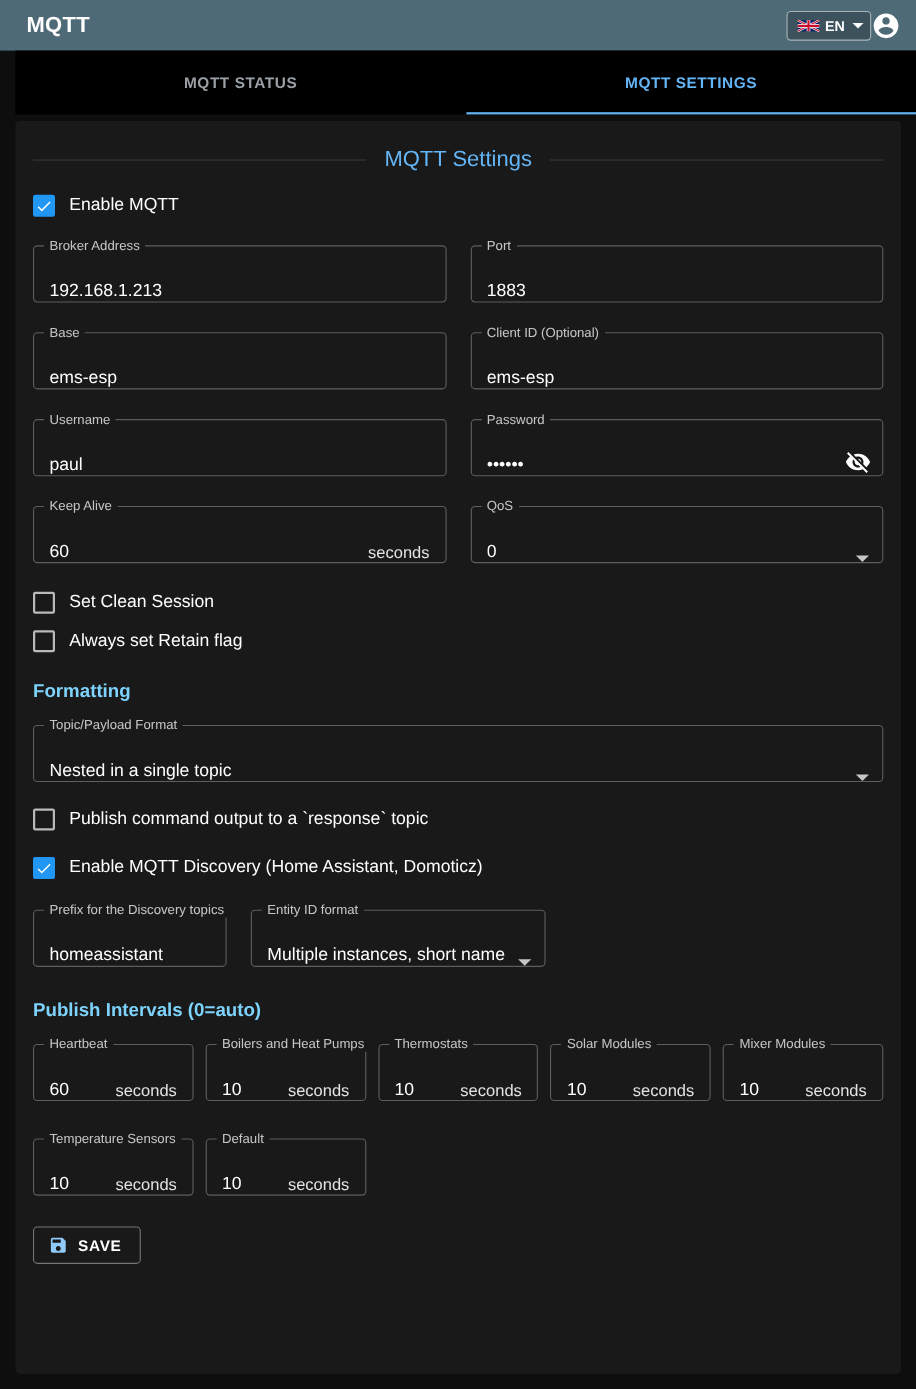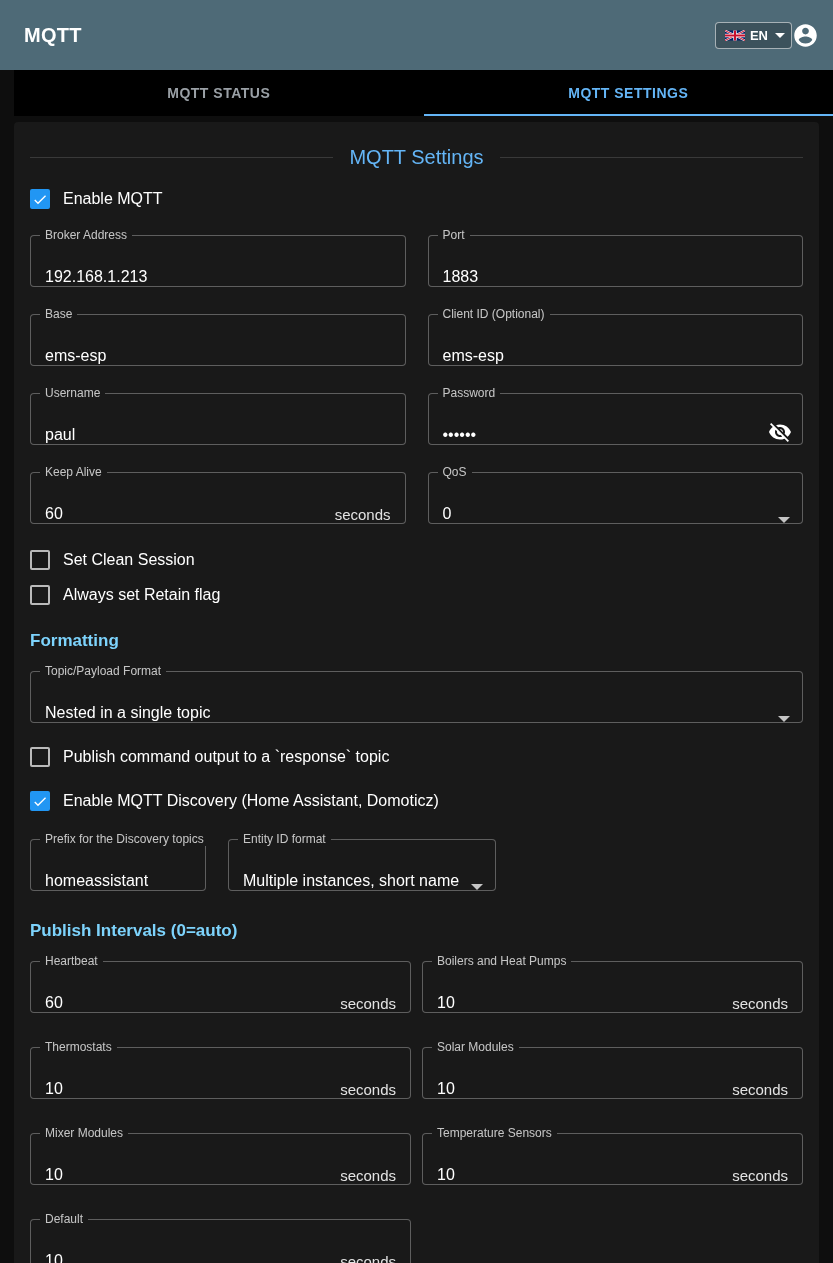--- a/index.html
+++ b/index.html
@@ -3,34 +3,34 @@
 <meta charset="utf-8">
 <style>
   * { margin:0; padding:0; box-sizing:border-box; }
   html,body { width:833px; }
   body {
     height:1263px; overflow:hidden;
     background:#0e0e0e; color:#fff;
     font-family:"Liberation Sans", sans-serif;
   }
   
-  .appbar { height:70px; background:#4e6a77; display:flex; align-items:center; padding:0 14px 0 24px; }
+  .appbar { height:46px; background:#4e6a77; display:flex; align-items:center; padding:0 14px 0 24px; }
   .app-title { font-size:20px; font-weight:bold; color:#fff; letter-spacing:.3px; }
   .appbar-right { margin-left:auto; display:flex; align-items:center; gap:0; }
   .lang-btn { display:flex; align-items:center; gap:5px; background:rgba(0,0,0,0.22);
     border:1px solid rgba(255,255,255,0.55); border-radius:4px; color:#fff;
     padding:5px 6px 5px 9px; font-size:13px; font-weight:bold; cursor:pointer;
     font-family:"Liberation Sans", sans-serif; }
   .lang-btn svg.flag { width:20px; height:11px; display:block; }
   .caret-sm { width:0; height:0; border-left:5px solid transparent; border-right:5px solid transparent;
     border-top:5px solid #fff; margin-left:2px; }
   .avatar-btn { background:none; border:none; cursor:pointer; display:flex; align-items:center; }
   .avatar-btn svg { width:27px; height:27px; fill:#fff; }
   
-  .tabs { height:46px; background:#000; display:flex;margin-left:14px; }
+  .tabs { height:58px; background:#000; display:flex;margin-left:14px; }
   .tab { flex:1; display:flex; align-items:center; justify-content:center; font-size:14px;
     font-weight:bold; letter-spacing:.5px; color:#9aa0a6; cursor:pointer; position:relative; }
   .tab.active { color:#64b5f6; }
   .tab.active::after { content:""; position:absolute; left:0; right:0; bottom:0; height:2px; background:#64b5f6; }
   
   .card { margin:6px 14px 0; background:#191919; border-radius:4px;
     padding:16px 16px 10px; min-height:1139px; }
   
   .divider-title { display:flex; align-items:center; margin:8px 0 20px; }
   .divider-title .line { flex:1; height:1px; background:rgba(255,255,255,0.14); }
@@ -47,21 +47,21 @@
   .field-label { position:absolute; top:-8px; left:9px; background:#191919; padding:0 5px;
     font-size:12px; color:rgba(255,255,255,0.75); white-space:nowrap; }
   .field-value { font-size:16px; color:#fff; flex:1; white-space:nowrap; overflow:hidden; }
   .suffix { font-size:15px; color:rgba(255,255,255,0.88); margin-left:8px; flex:none; }
   .caret-icon { width:0; height:0; border-left:6px solid transparent; border-right:6px solid transparent;
     border-top:6px solid rgba(255,255,255,0.75); flex:none; margin-right:-2px; }
   .eye-icon { width:24px; height:24px; fill:#fff; flex:none; cursor:pointer; margin-right:-4px; }
   .field.select { cursor:pointer; }
   
   .grid2 { display:grid; grid-template-columns:1fr 1fr; column-gap:22px; row-gap:27px; margin-top:26px; }
-  .grid3 { display:grid; grid-template-columns:repeat(2,1fr); column-gap:11px; row-gap:34px; margin-top:20px; }
+  .grid3 { display:grid; grid-template-columns:repeat(5,1fr); column-gap:11px; row-gap:34px; margin-top:20px; }
   .disc-row { display:flex; gap:22px; margin-top:28px; }
   .disc-row .prefix { width:176px; }
   .disc-row .entity { width:268px; }
   .section-h { color:#7dd3fc; font-size:17px; font-weight:bold; }
   
   .cb-enable { margin-top:20px; }
   .cb-clean { margin-top:26px; }
   .cb-retain { margin-top:15px; }
   .cb-response { margin-top:24px; }
   .cb-discovery { margin-top:24px; }

